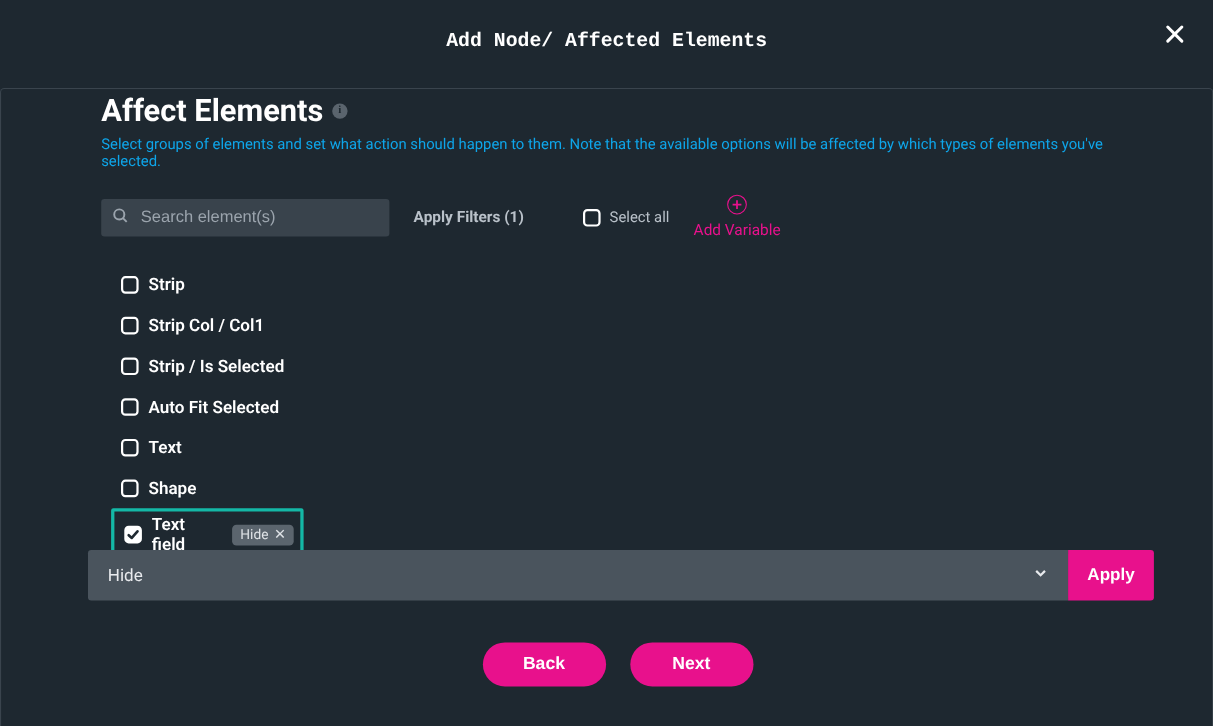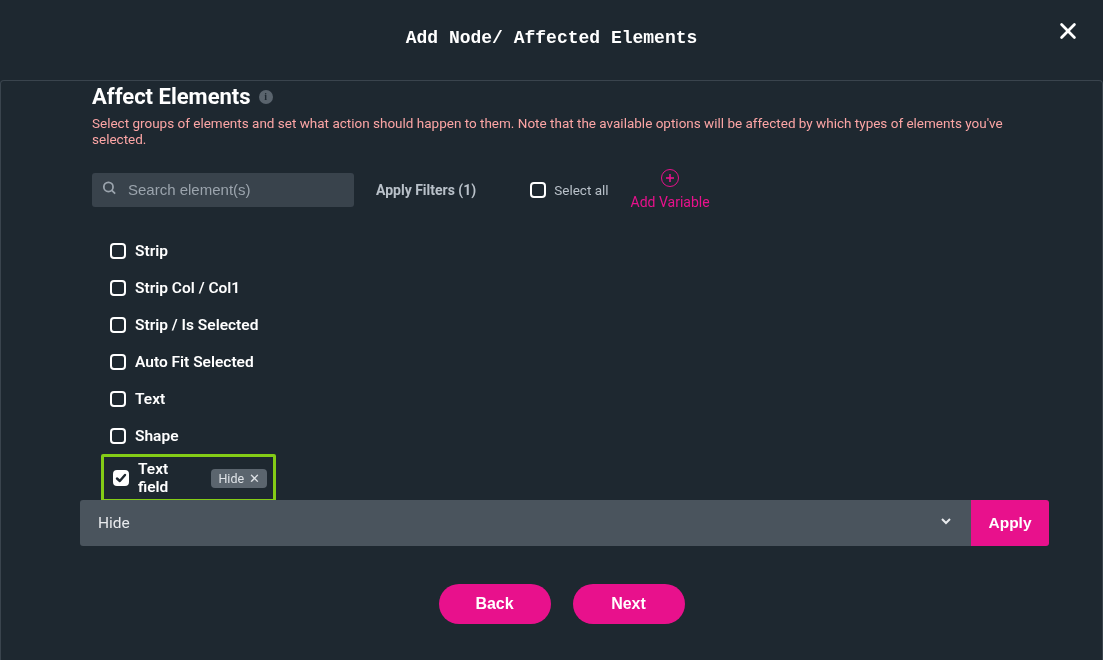--- a/index.html
+++ b/index.html
@@ -49,40 +49,40 @@
       right: 54px;
       top: 84px;
     }
     .section-header {
       display: flex;
       align-items: center;
       gap: 8px;
       margin-bottom: 6px;
     }
     .section-title {
-      font-size: 22px;
+      font-size: 28px;
       font-weight: 700;
       color: #fff;
     }
     .info-dot {
       width: 14px;
       height: 14px;
       border-radius: 50%;
       background: #5a646d;
       display: inline-flex;
       align-items: center;
       justify-content: center;
       font-size: 10px;
       font-weight: 700;
       color: #1e2830;
       font-family: Georgia, serif;
     }
     .description {
       font-size: 13.5px;
-      color: #fca5a5;
+      color: #0ea5e9;
       margin-bottom: 22px;
     }
     .controls-row {
       display: flex;
       align-items: center;
       gap: 22px;
     }
     .search-wrap {
       position: relative;
       width: 262px;
@@ -157,21 +157,21 @@
       margin-left: 12px;
     }
     .element-row {
       display: flex;
       align-items: center;
       gap: 9px;
       height: 37px;
       padding: 0 6px;
     }
     .highlighted {
-      border: 3px solid #84cc16;
+      border: 3px solid #14b8a6;
       border-radius: 2px;
       height: 48px;
       margin-left: -3px;
       padding-left: 9px;
       width: 175px;
     }
     .cb {
       width: 16px;
       height: 16px;
       border: 2px solid #fff;

